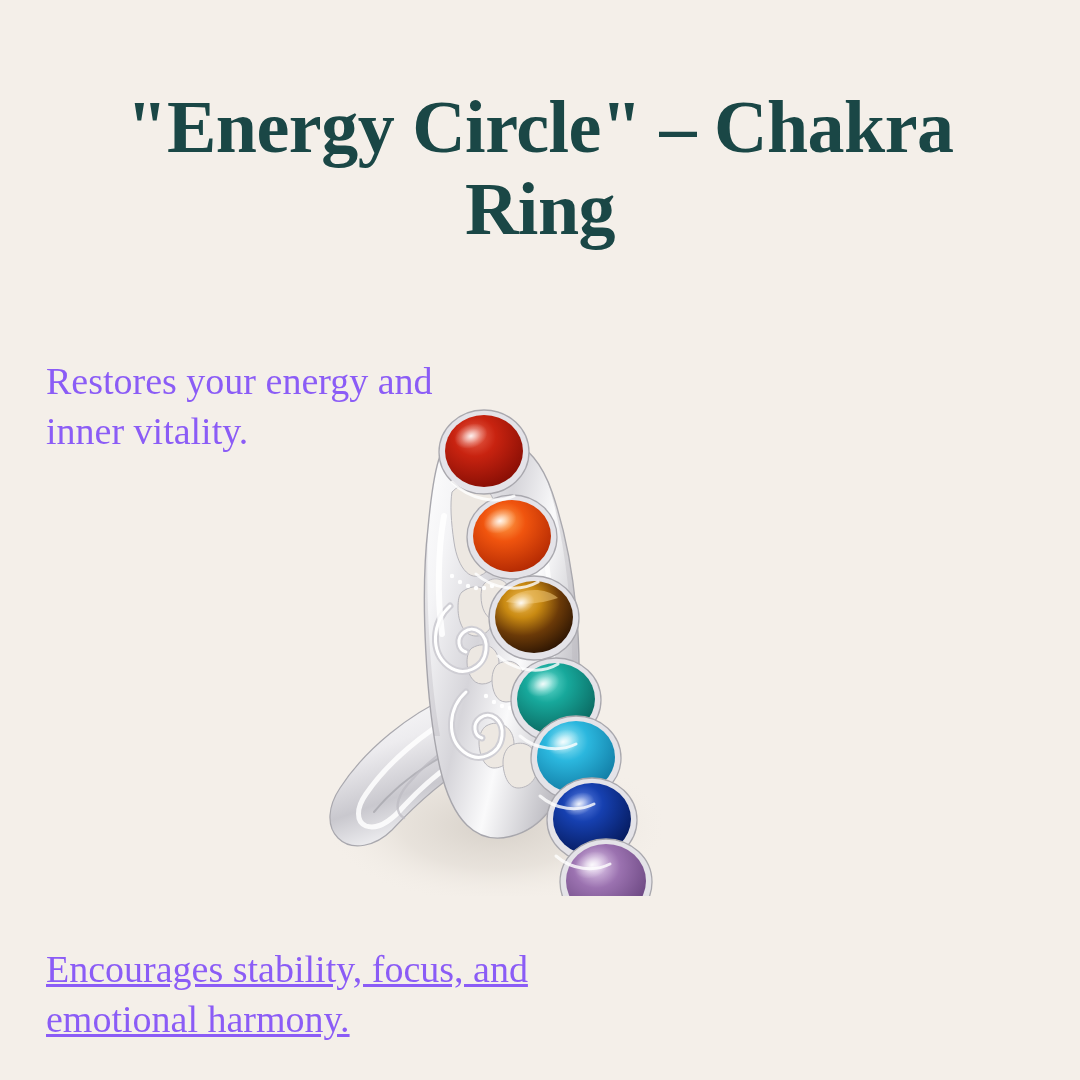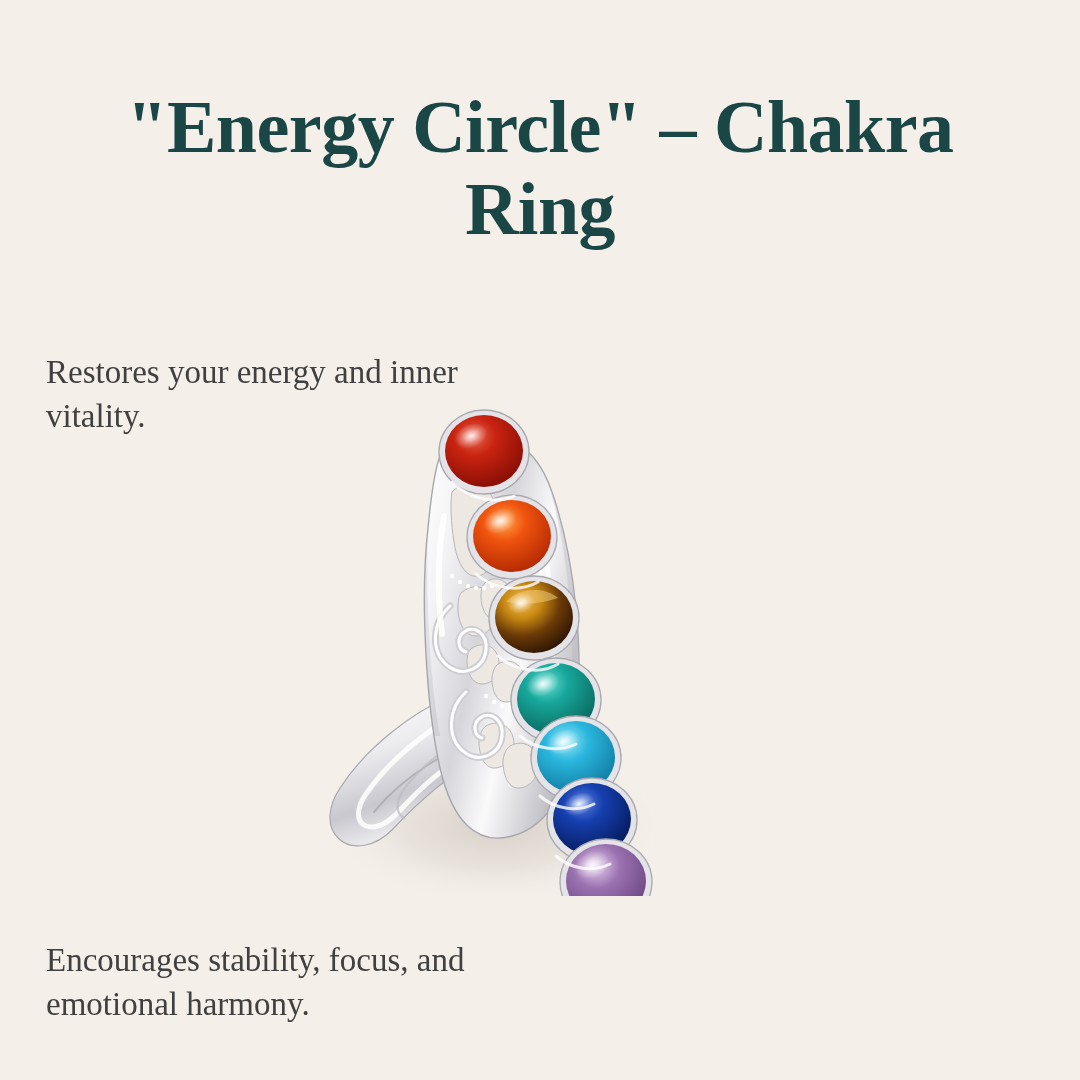--- a/index.html
+++ b/index.html
@@ -32,28 +32,28 @@
     color: #1A4746;
     font-size: 74px;
     font-weight: 700;
     line-height: 1.12;
     letter-spacing: -0.5px;
   }
 
   
   .benefit {
     position: absolute;
-    color: #404040;
-    font-size: 33px;
+    color: #8b5cf6;
+    font-size: 38px;
     line-height: 1.32;
     font-weight: 400;
   }
   #benefit-top-left    { top: 318px; left: 46px;  width: 470px; }
   #benefit-top-right   { top: 318px; left: 650px; width: 400px; }
-  #benefit-bottom-left { top: 906px; left: 46px;  width: 490px; }
+  #benefit-bottom-left { top: 906px; left: 46px;  width: 490px; text-decoration: underline; }
   #benefit-bottom-right{ top: 906px; left: 638px; width: 420px; }
 
   
   #ring-figure {
     position: absolute;
     left: 300px;
     top: 396px;
     width: 400px;
     height: 500px;
   }

